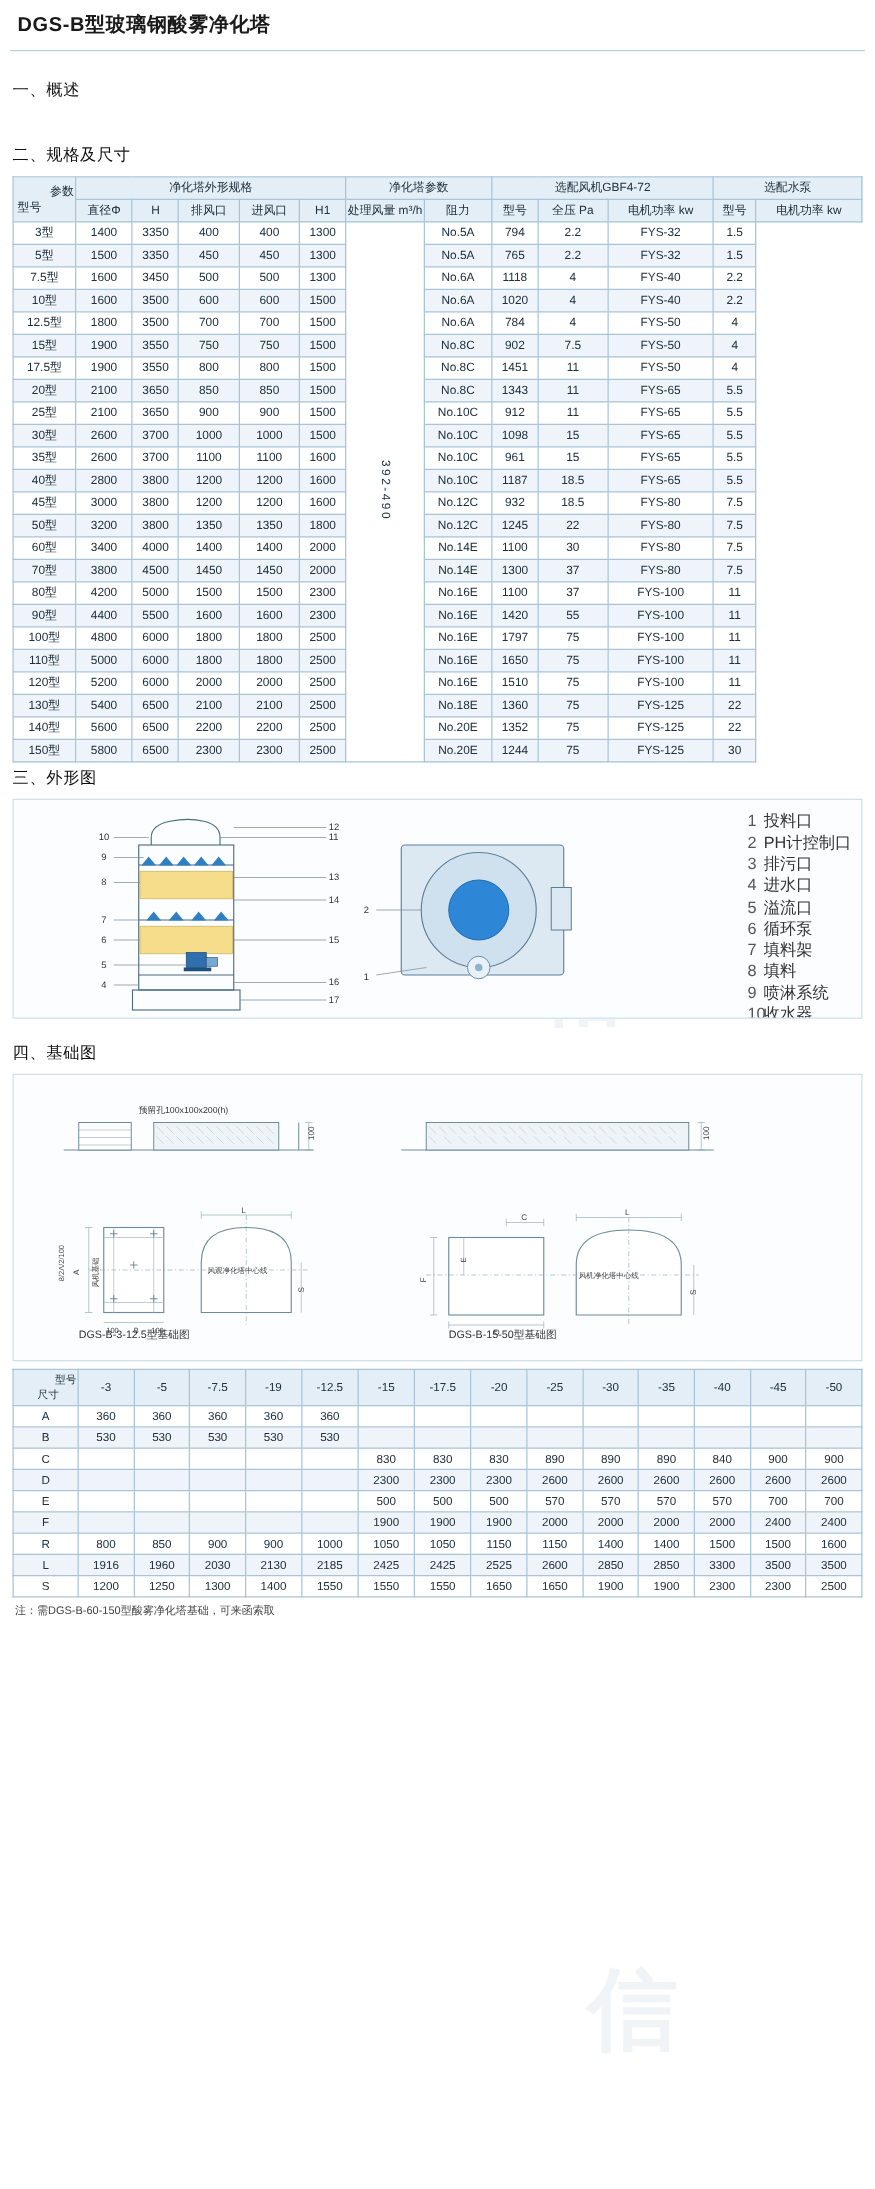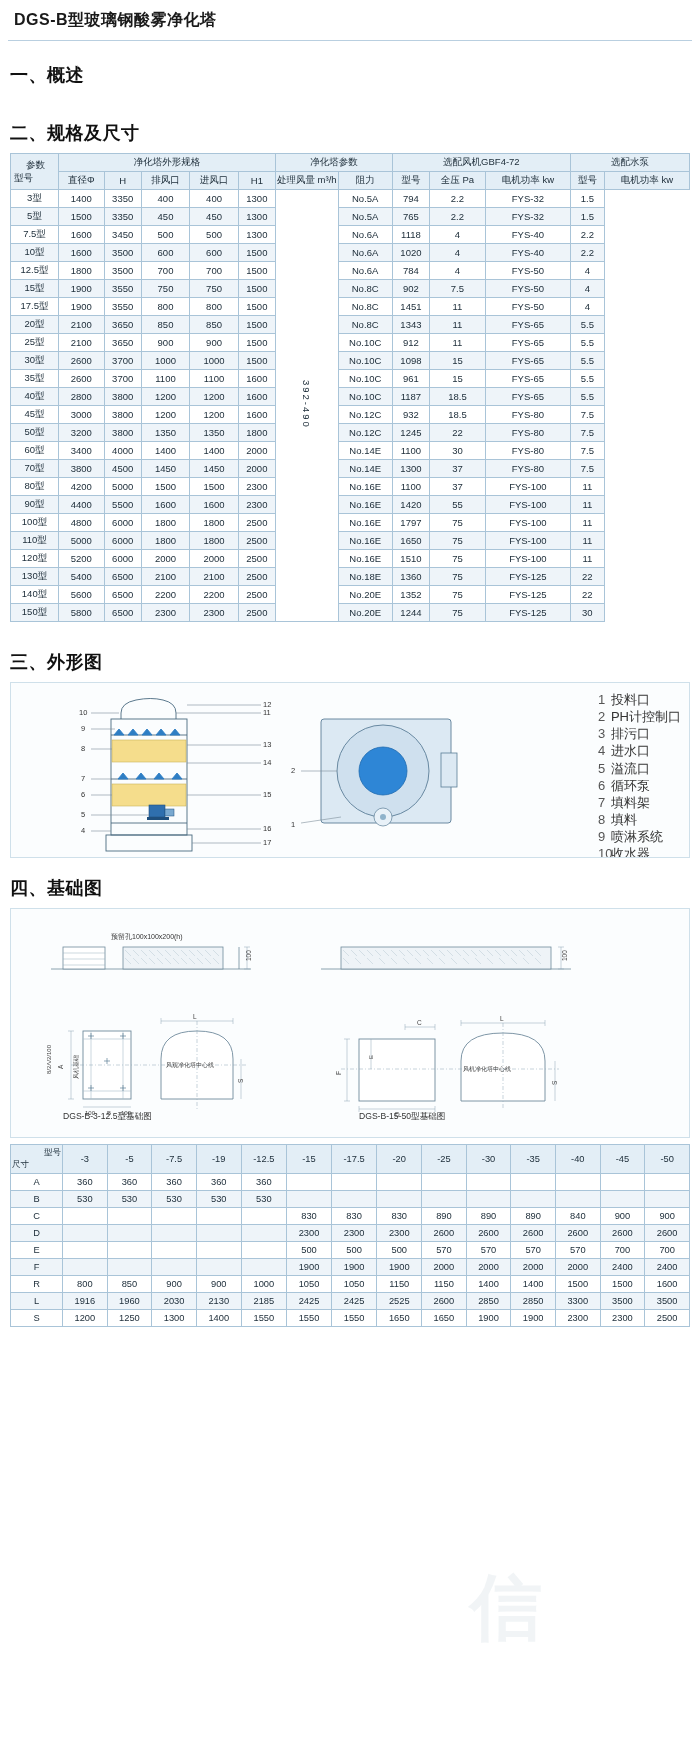--- a/index.html
+++ b/index.html
@@ -17,21 +17,21 @@
   .title-bar {
     margin:0 8px; padding:10px 6px 9px 6px;
     border-bottom:1px solid #b9cfe0;
     font-size:16px; font-weight:bold; color:#1a1a1a;
     letter-spacing:0.5px;
   }
 
   
   .sec-head {
     margin:22px 10px 8px 10px;
-    font-size:18px; font-weight:bold; color:#111;
+    font-size:13px; font-weight:normal; color:#111;
     letter-spacing:0.5px;
   }
   .para {
     margin:0 14px; line-height:1.85; font-size:11.3px; text-align:justify;
     color:#2b2b2b;
   }
   .para .indent { display:inline-block; width:22px; }
 
   
   .tbl-wrap { margin:6px 10px 0 10px; position:relative; }
@@ -106,21 +106,21 @@
 
   <div class="sec-head">一、概述</div>
 
   <div class="sec-head" style="margin-top:34px;">二、规格及尺寸</div>
 
   <div class="tbl-wrap">
     <table class="spec">
       <thead>
         <tr>
           <th rowspan="2" class="corner" style="width:48px;">
-            <div style="text-align:left; padding-left:14px;">参数</div>
+            <div style="text-align:left; padding-left:28px;">参数</div>
             <div style="text-align:left; padding-left:2px;">型号</div>
           </th>
           <th colspan="5">净化塔外形规格</th>
           <th colspan="2">净化塔参数</th>
           <th colspan="3">选配风机GBF4-72</th>
           <th colspan="2">选配水泵</th>
         </tr>
         <tr>
           <th>直径Φ</th>
           <th>H</th>
@@ -447,21 +447,21 @@
             <td>No.20E</td>
             <td>1244</td>
             <td>75</td>
             <td>FYS-125</td>
             <td>30</td>
           </tr>
         </tbody>
     </table>
   </div>
 
-  <div class="sec-head" style="margin-top:28px;">三、外形图</div>
+  <div class="sec-head" style="margin-top:3px;">三、外形图</div>
   <div class="draw-box">
     <svg width="470" height="176" viewBox="0 0 470 176">
 
       <g stroke="#4a6a80" fill="none" stroke-width="0.9">
         <path d="M110 36 L110 30 Q110 20 125 17 Q140 14 152 17 Q165 20 165 30 L165 36"></path>
         <rect x="100" y="36" width="76" height="116"></rect>
         <rect x="95" y="152" width="86" height="16"></rect>
         <line x1="100" y1="52" x2="176" y2="52"></line>
         <line x1="100" y1="96" x2="176" y2="96"></line>
         <line x1="100" y1="140" x2="176" y2="140"></line>
@@ -674,21 +674,21 @@
     <div class="cap" style="left:52px; bottom:14px;">DGS-B-3-12.5型基础图</div>
     <div class="cap" style="left:348px; bottom:14px;">DGS-B-15-50型基础图</div>
   </div>
 
   <div class="tbl-wrap">
     <table class="dims">
       <thead>
         <tr>
           <th style="width:52px;">
             <div style="text-align:right; font-size:8.5px;">型号</div>
-            <div style="text-align:left; font-size:8.5px;">尺寸</div>
+            <div style="text-align:left; font-size:8.5px;padding-left:18px;">尺寸</div>
           </th>
         <th>-3</th>
             <th>-5</th>
             <th>-7.5</th>
             <th>-19</th>
             <th>-12.5</th>
             <th>-15</th>
             <th>-17.5</th>
             <th>-20</th>
             <th>-25</th>
@@ -849,14 +849,15 @@
             <td>1650</td>
             <td>1900</td>
             <td>1900</td>
             <td>2300</td>
             <td>2300</td>
             <td>2500</td>
           </tr>
         </tbody>
     </table>
   </div>
+  <div class="note">注：需DGS-B-60-150型酸雾净化塔基础，可来函索取</div>
 
 </div>
 
 </body></html>

